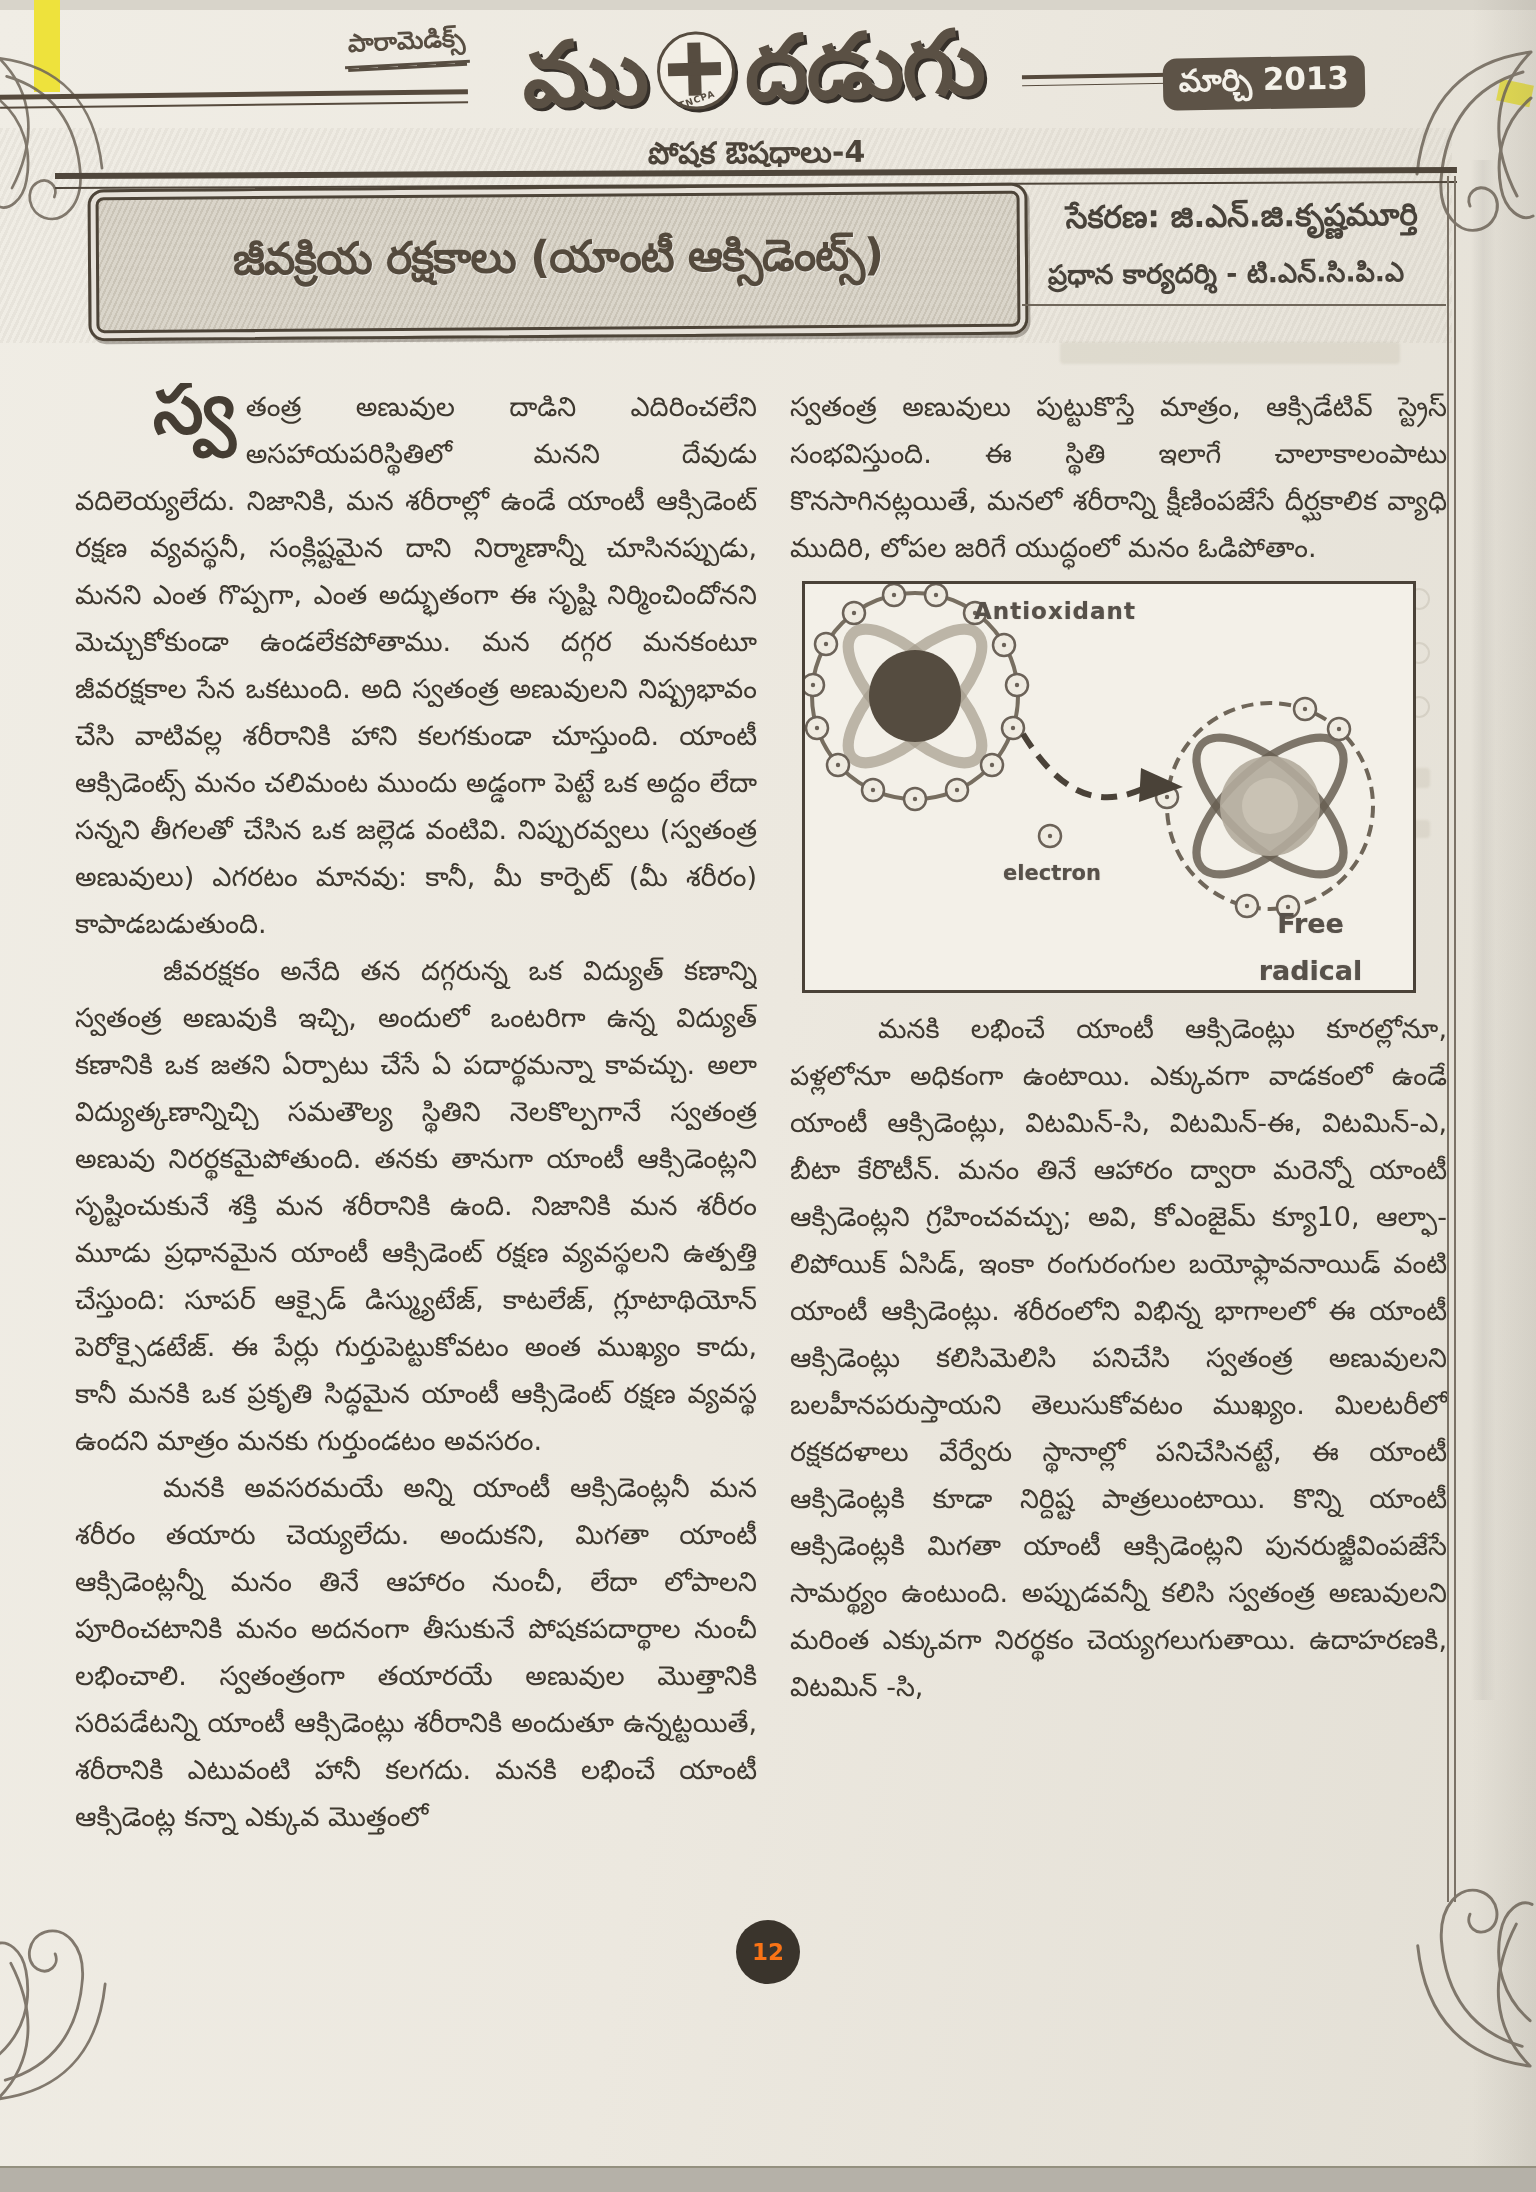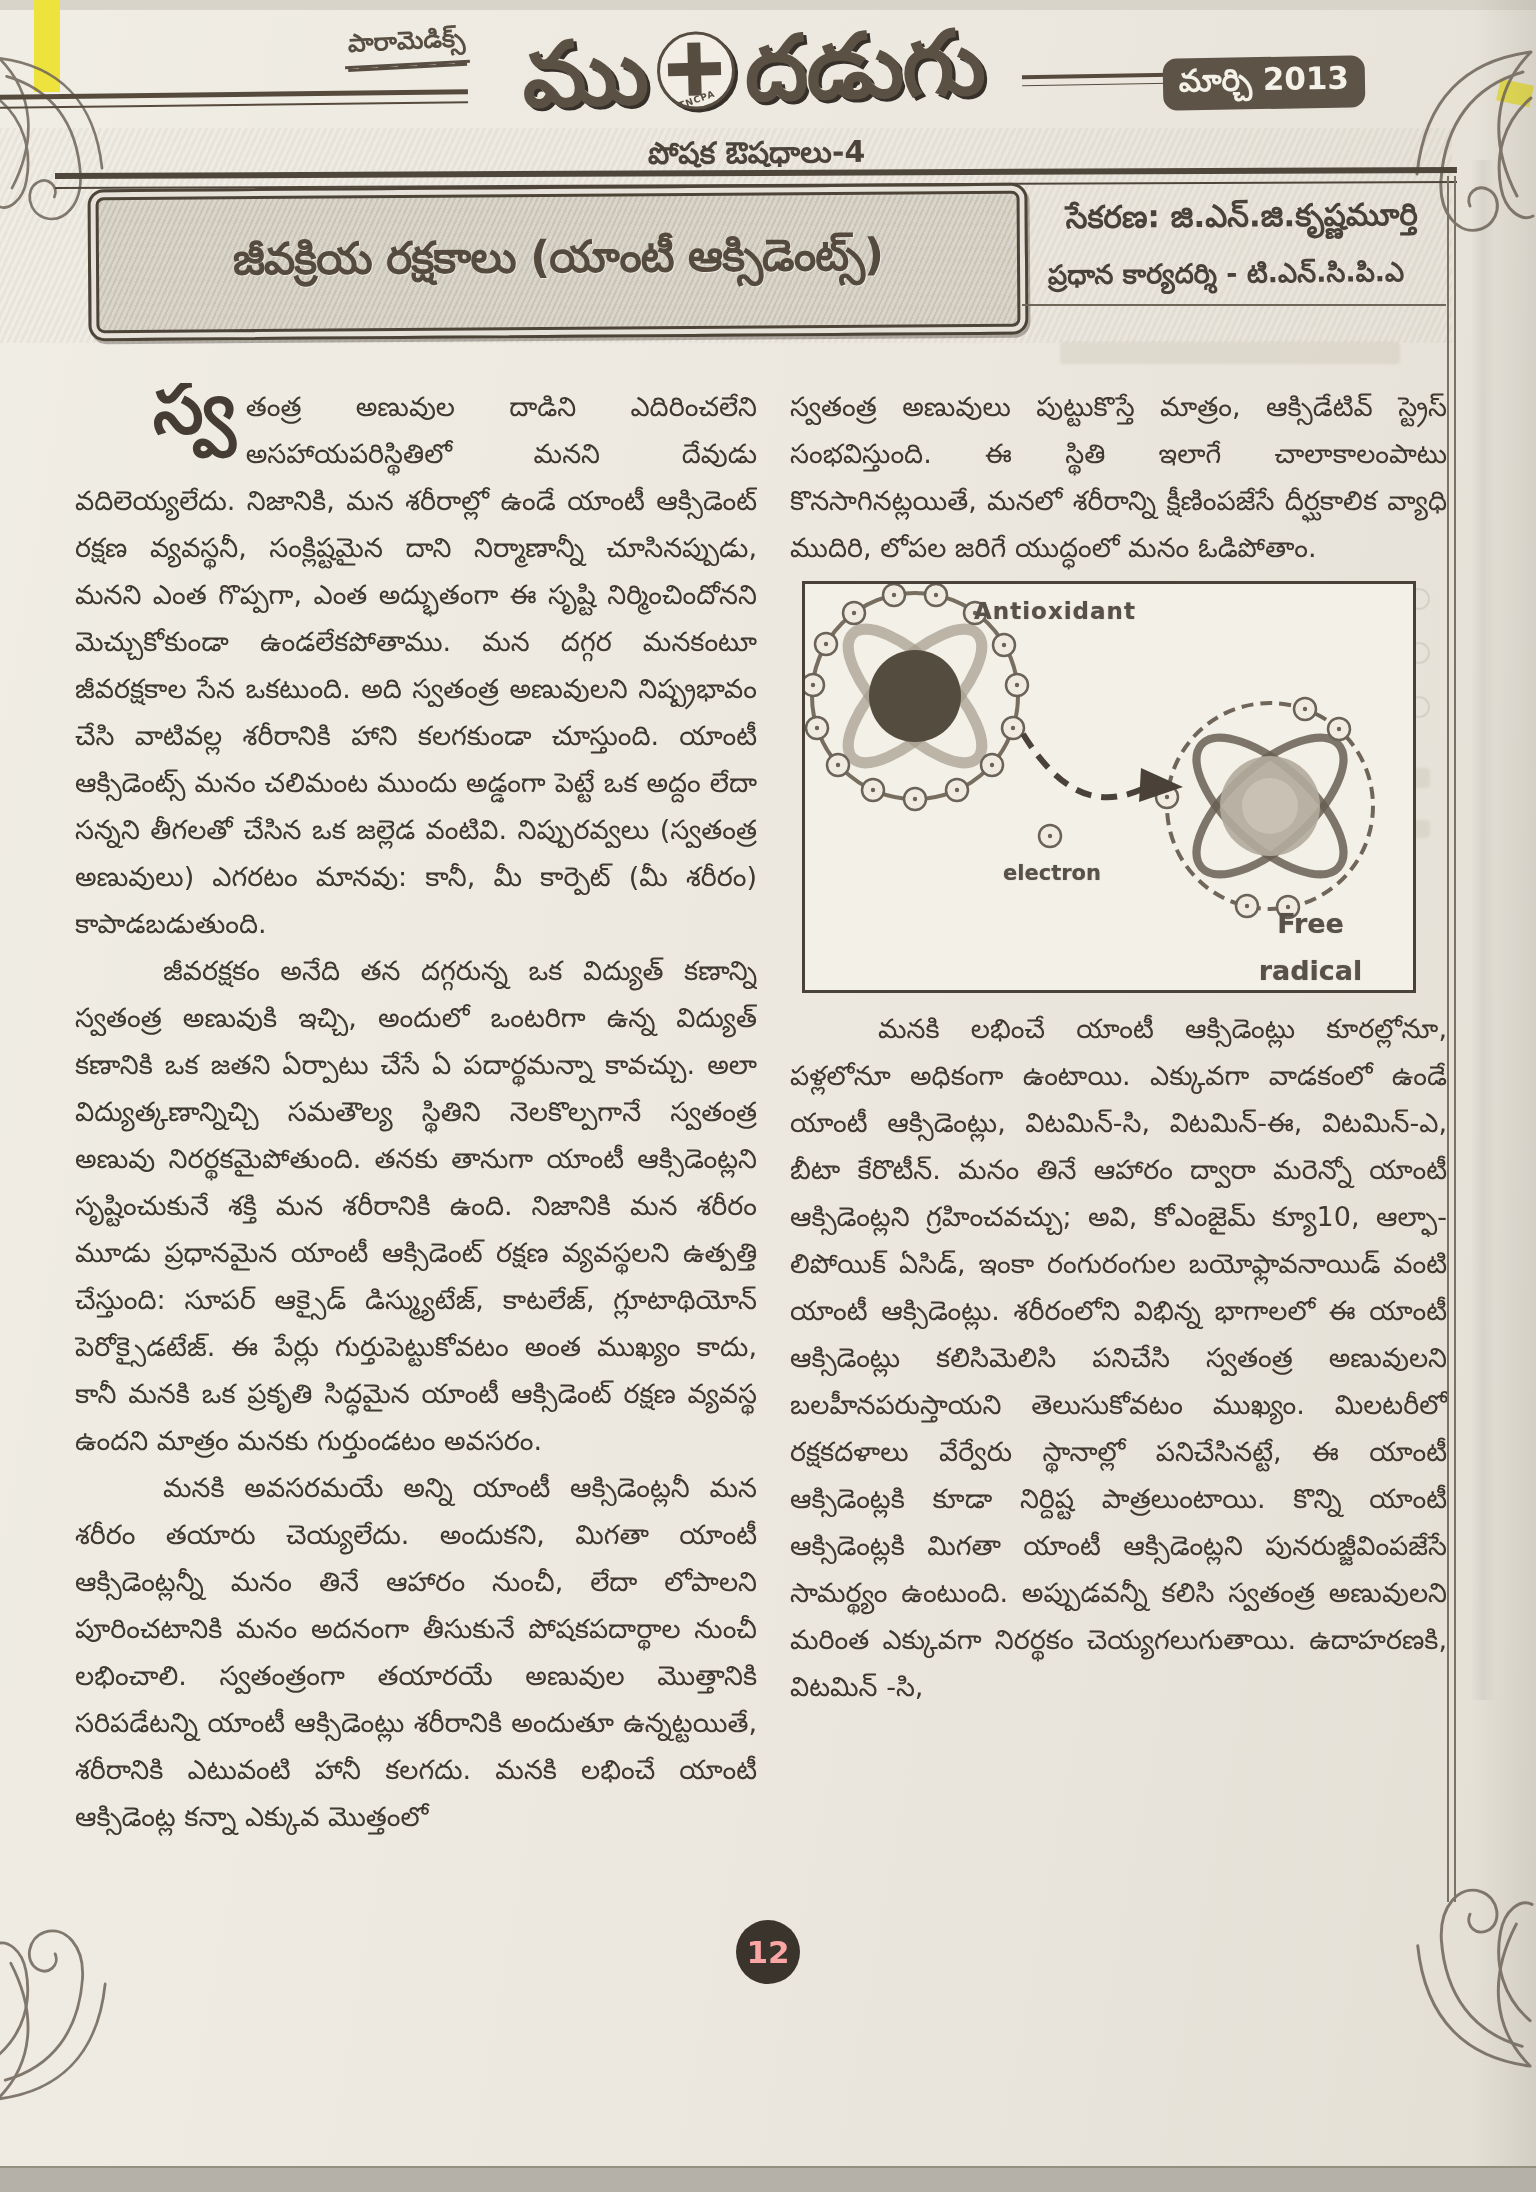--- a/index.html
+++ b/index.html
@@ -78,21 +78,21 @@
   .smudge { background:rgba(150,138,105,.13); filter:blur(1px); border-radius:4px; }
   .sm1 { left:1060px; top:342px; width:340px; height:22px; }
   .sm2 { left:1160px; top:768px; width:270px; height:20px; }
   .sm3 { left:1200px; top:820px; width:230px; height:18px; }
   .ghost-dot { width:18px; height:18px; border-radius:50%; border:2px solid rgba(90,80,60,.12); }
   .gd1 { left:1408px; top:588px; } .gd2 { left:1408px; top:642px; } .gd3 { left:1408px; top:696px; }
   .crease { left:1470px; top:160px; width:26px; height:1540px;
     background:linear-gradient(to right, rgba(0,0,0,0), rgba(0,0,0,.05), rgba(0,0,0,0)); }
   
   .page-badge { left:736px; top:1920px; width:64px; height:64px; background:#3a342c; border-radius:50%;
-    display:flex; align-items:center; justify-content:center; color:#fca5a5; font-size:31px; font-weight:bold; }
+    display:flex; align-items:center; justify-content:center; color:#f97316; font-size:23px; font-weight:bold; }
 </style>
 </head>
 <body>
 
 <div class="page">
 
   <div class="abs scan-top"></div>
   <div class="abs yellow-tab"></div>
   <div class="abs yellow-chip"></div>
   <div class="abs scan-rightband"></div>

